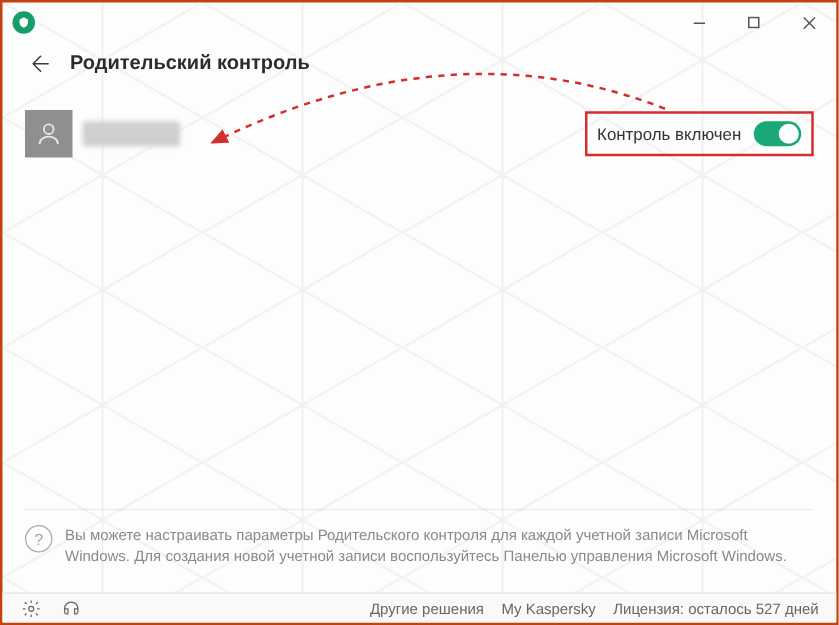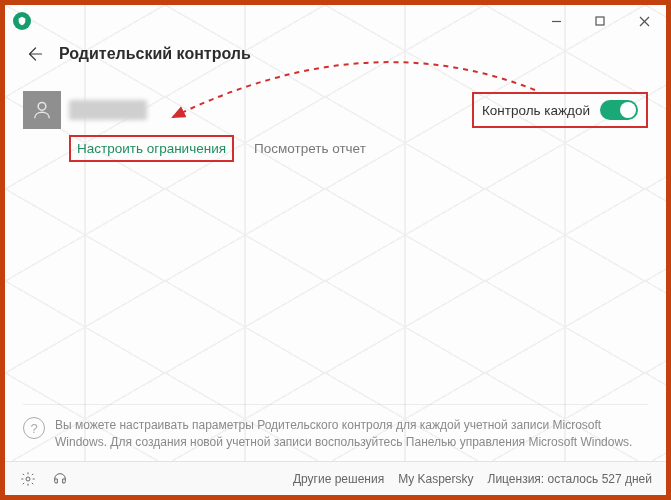--- a/index.html
+++ b/index.html
@@ -7,21 +7,21 @@
       font-family: "Segoe UI", Arial, sans-serif;
       background: #f0f0f0;
       width: 671px;
       height: 500px;
       overflow: hidden;
     }
     .window {
       width: 671px;
       height: 500px;
       background: #fcfdfc;
-      border: 5px solid #c2410c;
+      border: 2px solid #c2410c;
       position: relative;
       display: flex;
       flex-direction: column;
     }
     .bg-pattern {
       position: absolute;
       left: 0; top: 0; right: 0; bottom: 0;
       pointer-events: none;
       opacity: 0.25;
       background-image:
@@ -161,21 +161,21 @@
       border: 1.5px solid #aaa;
       border-radius: 50%;
       color: #aaa;
       display: flex; align-items: center; justify-content: center;
       font-size: 13px;
       flex-shrink: 0;
     }
     .tip-text { font-size: 12px; color: #8a8a8a; line-height: 1.4; }
     
     .bottombar {
-      height: 34px;
+      height: 24px;
       border-top: 1px solid #e3e3e3;
       background: #f8f9f8;
       display: flex;
       align-items: center;
       padding: 0 14px;
       gap: 14px;
       font-size: 12px;
       color: #666;
       position: relative;
       z-index: 2;
@@ -228,27 +228,23 @@
   <div class="content">
     <div class="user-row">
       <div class="avatar">
         <svg width="22" height="22" viewBox="0 0 24 24" fill="none">
             <circle cx="12" cy="8" r="4.2" stroke="#e6e6e6" stroke-width="1.6"></circle>
             <path d="M4 21 C4 16.5 8 14.5 12 14.5 C16 14.5 20 16.5 20 21" stroke="#e6e6e6" stroke-width="1.6"></path>
           </svg>
       </div>
       <div class="username-blur"></div>
       <div class="control-toggle">
-        <span class="control-label">Контроль каждой</span>
+        <span class="control-label">Контроль включен</span>
         <div class="switch"></div>
       </div>
-    </div>
-    <div class="links-row">
-      <span class="link-configure">Настроить ограничения</span>
-      <span class="link-report">Посмотреть отчет</span>
     </div>
   </div>
 
   <svg class="arrow-svg">
     <defs>
       <marker id="arrowhead" markerWidth="8" markerHeight="8" refX="6" refY="3" orient="auto">
         <path d="M0,0 L7,3 L0,6 Z" fill="#d32e2e"></path>
       </marker>
     </defs>
     <path d="M 530 85 Q 360 18 168 112" stroke="#d32e2e" stroke-width="2" stroke-dasharray="5,5" fill="none" marker-end="url(#arrowhead)"></path>

